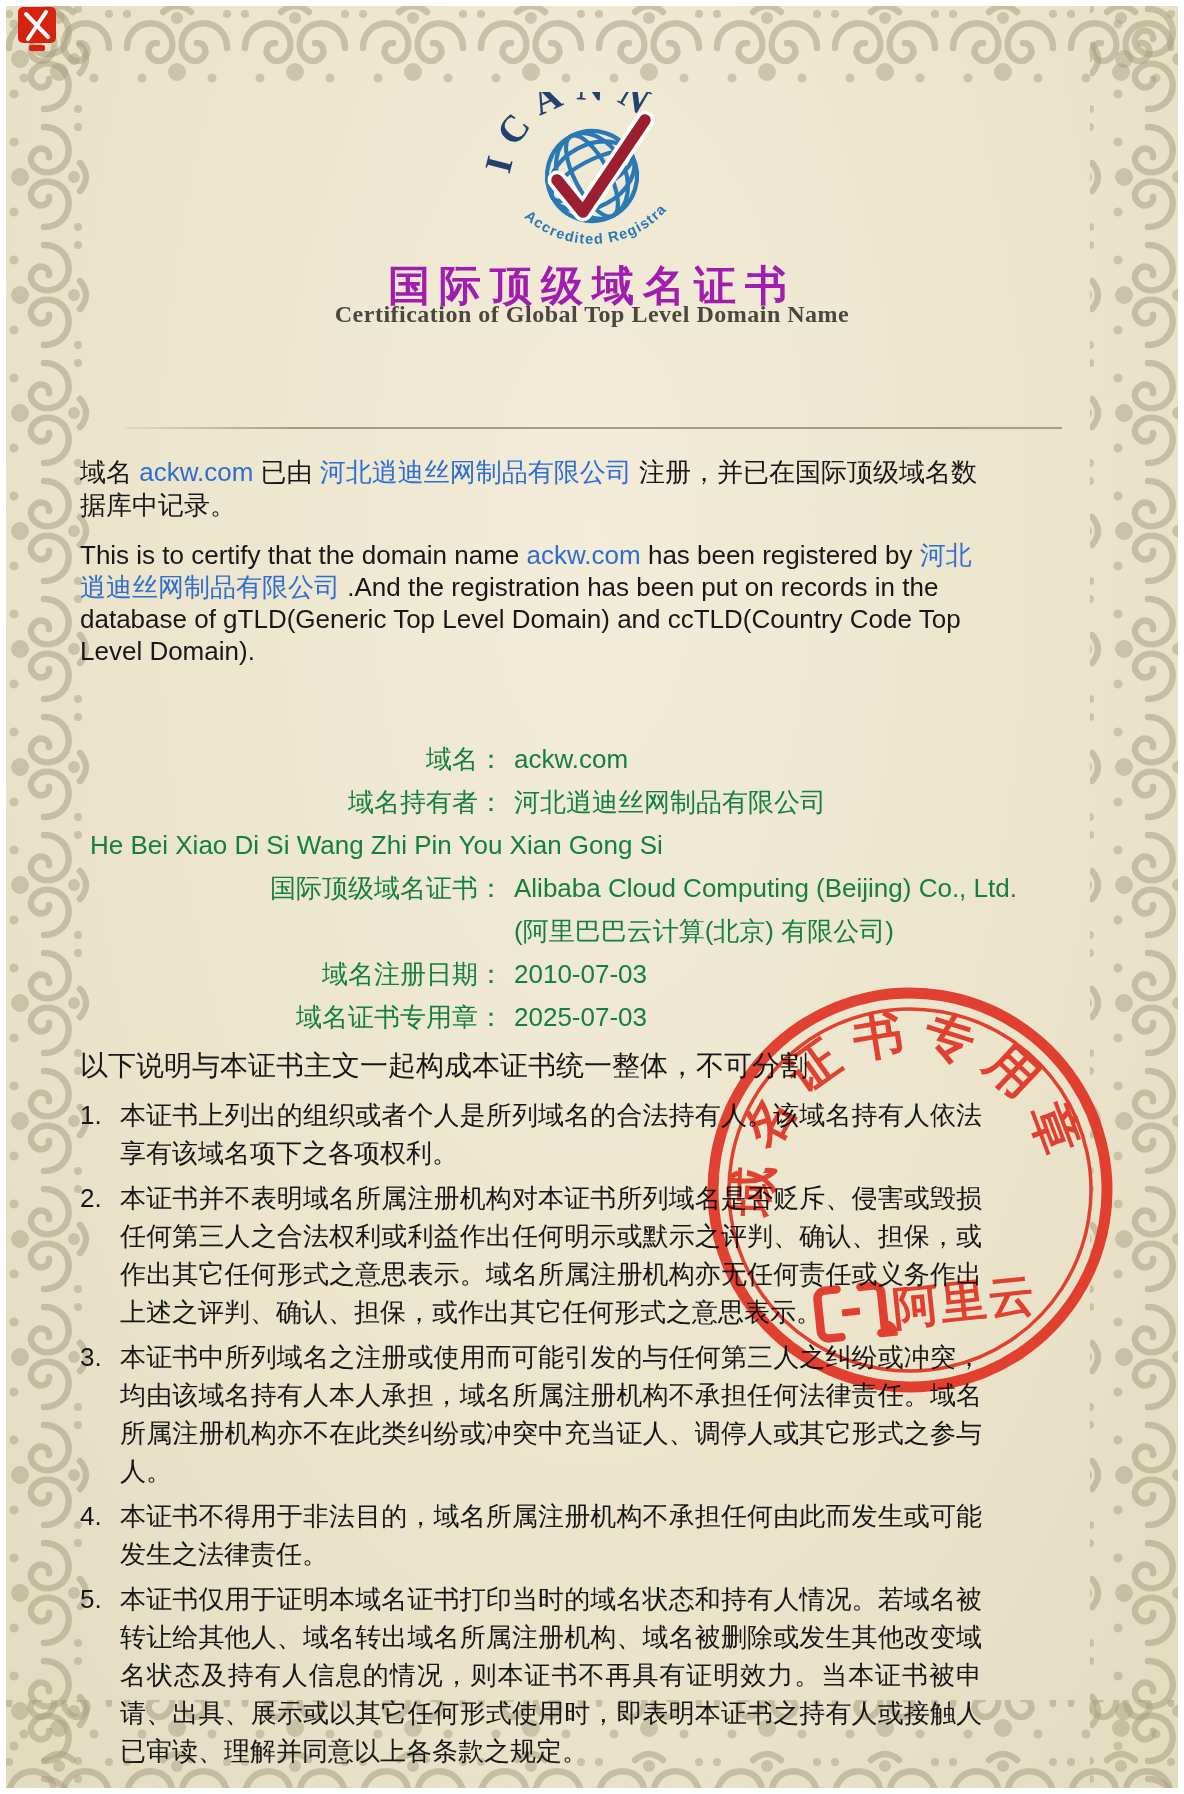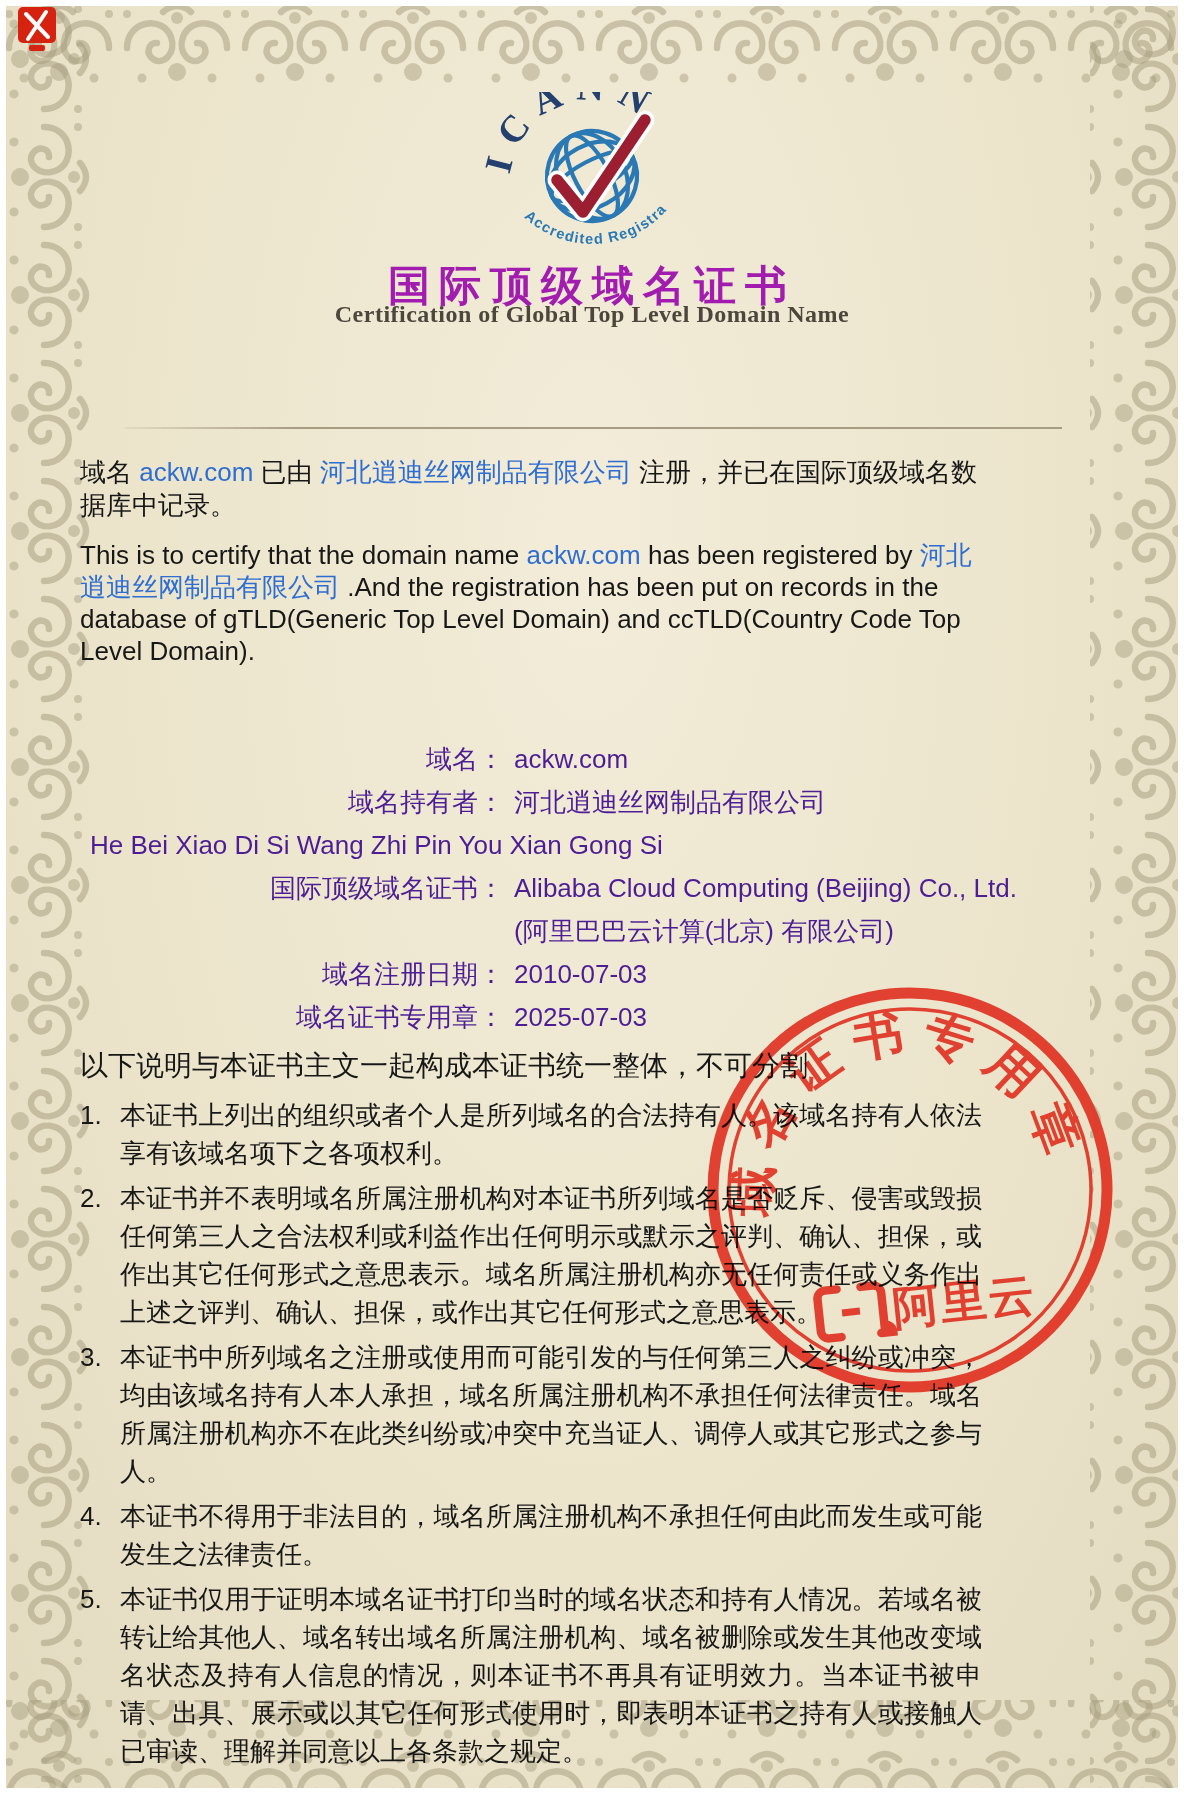--- a/index.html
+++ b/index.html
@@ -33,21 +33,21 @@
     background:linear-gradient(to right, rgba(167,157,132,.15), #a79d84 18%, #a79d84);
   }
 
   
   .paras{position:absolute;left:80px;top:436px;width:902px;color:#171717;margin-top:20px;}
   .para-cn{font-size:26px;line-height:33px;margin:0 0 17px 0;}
   .para-en{font-size:26px;line-height:32px;margin:0;}
   .blue{color:#2e6ed2;}
 
   
-  .fields{position:absolute;left:80px;top:738px;width:940px;color:#4c1d95;font-size:26px;}
+  .fields{position:absolute;left:80px;top:738px;width:940px;color:#15803d;font-size:26px;}
   .frow{display:flex;align-items:flex-start;min-height:43px;line-height:43px;}
   .flabel{width:424px;text-align:right;flex:none;}
   .fvalue{margin-left:10px;width:600px;line-height:43px;}
 
   
   .lower{position:absolute;left:80px;top:1048px;width:902px;color:#171717;}
   .terms-intro{font-size:28px;line-height:36px;margin-bottom:12px;}
   .term{display:flex;margin-bottom:7px;}
   .tnum{flex:none;width:40px;font-size:26px;line-height:38px;}
   .ttxt{font-size:26px;line-height:38px;text-align:justify;}

